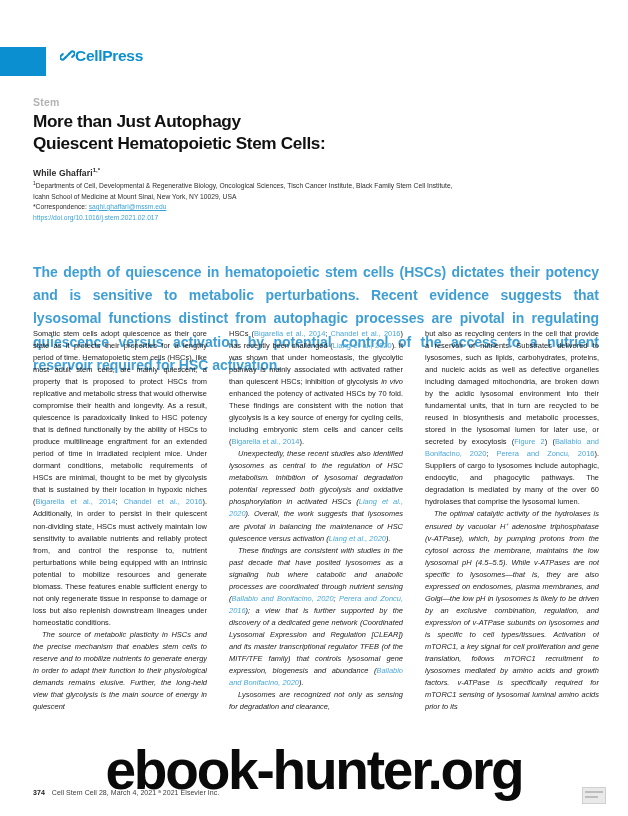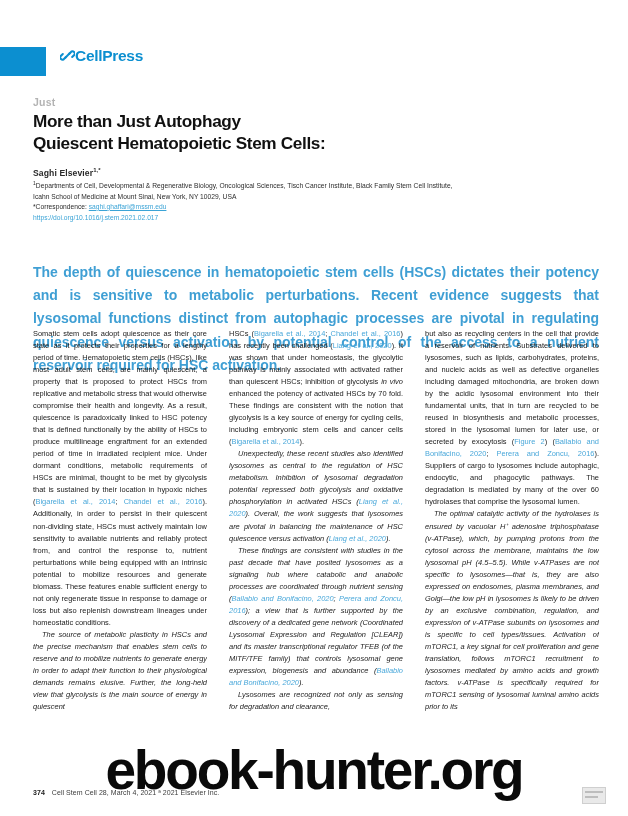--- a/index.html
+++ b/index.html
@@ -241,29 +241,29 @@
           <path d="M14.5 9.5 L18.5 5.5 a4 4 0 0 1 5.0 5.0 L19.5 14.5"></path>
           <path d="M8.5 15.5 L15.5 8.5"></path>
         </g>
       </svg>
       <span class="cp-word">CellPress</span>
     </div>
 
   </div>
 
   <div class="article-head">
-    <div class="kicker">Just</div>
+    <div class="kicker">Stem</div>
 
     <h1 class="title">
       <span class="tline">More than Just Autophagy</span>
       <span class="tline">Quiescent Hematopoietic Stem Cells:</span>
     </h1>
 
     <div class="byline">
-      <span>Saghi Elsevier</span><sup>1,*</sup>
+      <span>While Ghaffari</span><sup>1,*</sup>
     </div>
 
     <div class="affil">
       <sup>1</sup><span>Departments of Cell, Developmental &amp; Regenerative Biology, Oncological Sciences, Tisch Cancer Institute, Black Family Stem Cell Institute,</span><br>
       <span>Icahn School of Medicine at Mount Sinai, New York, NY 10029, USA</span>
     </div>
 
     <div class="corr">
       <span>*Correspondence:</span>
       <a class="link" href="#">saghi.ghaffari@mssm.edu</a>

